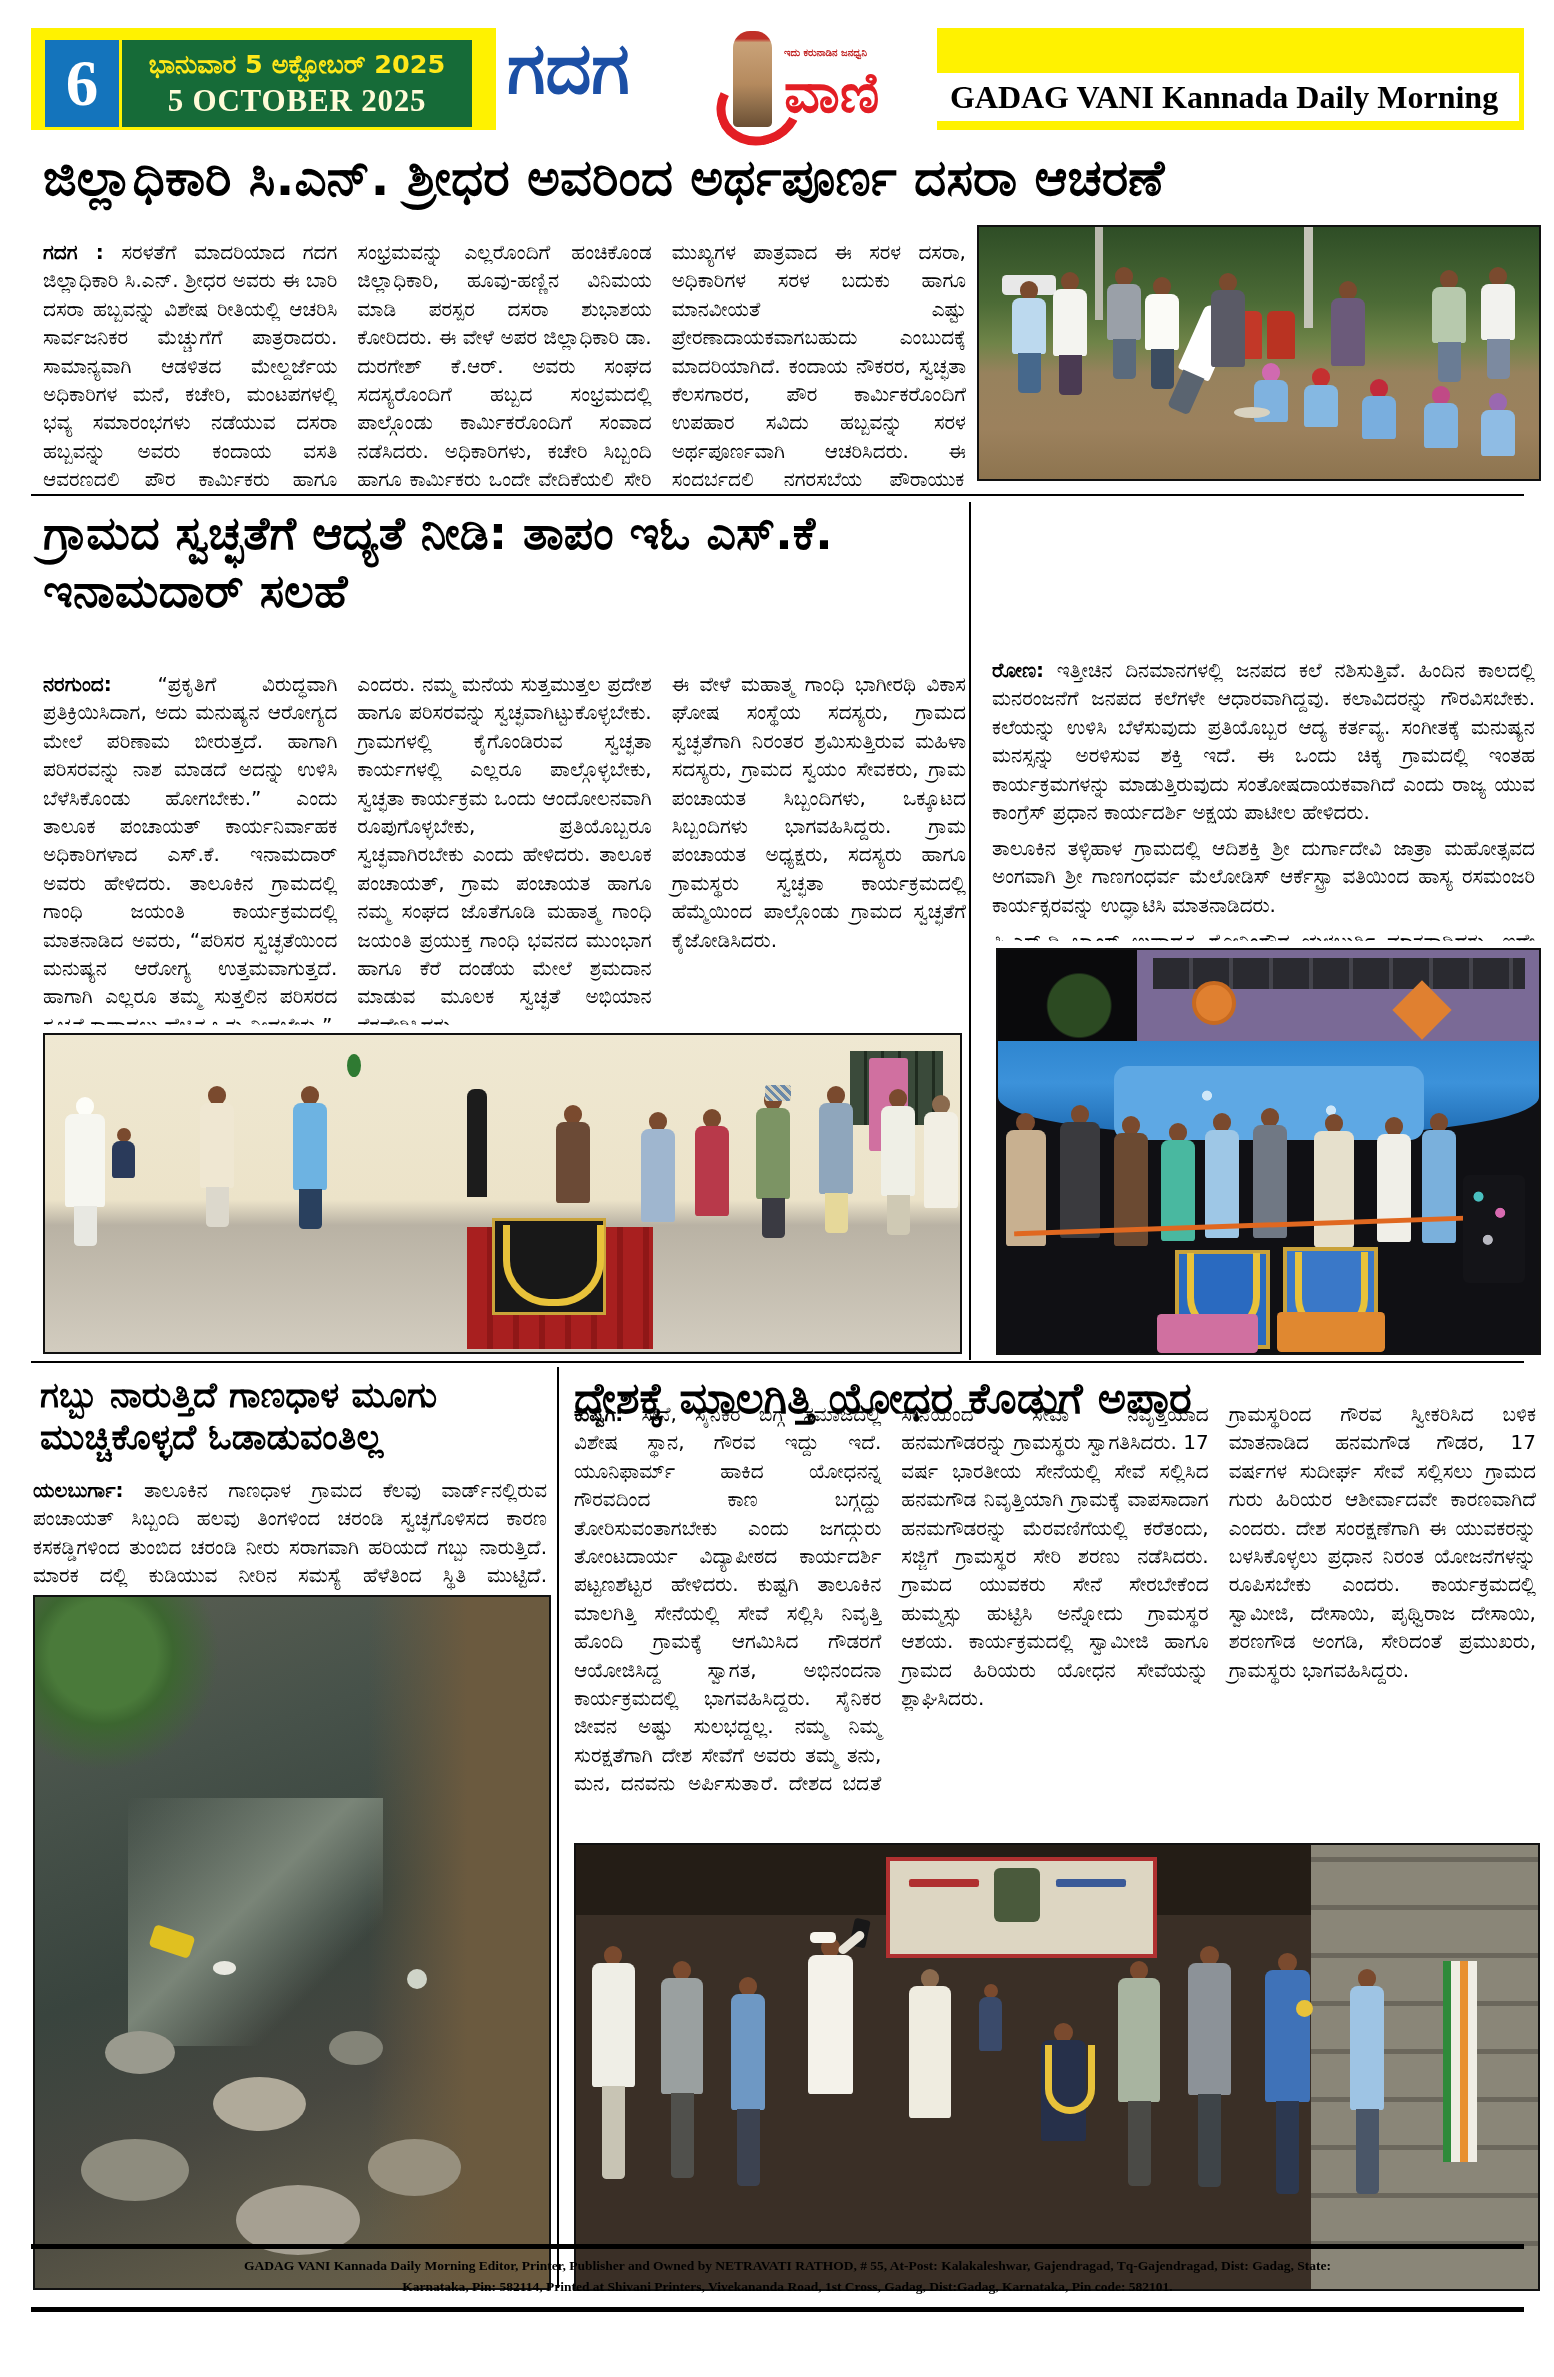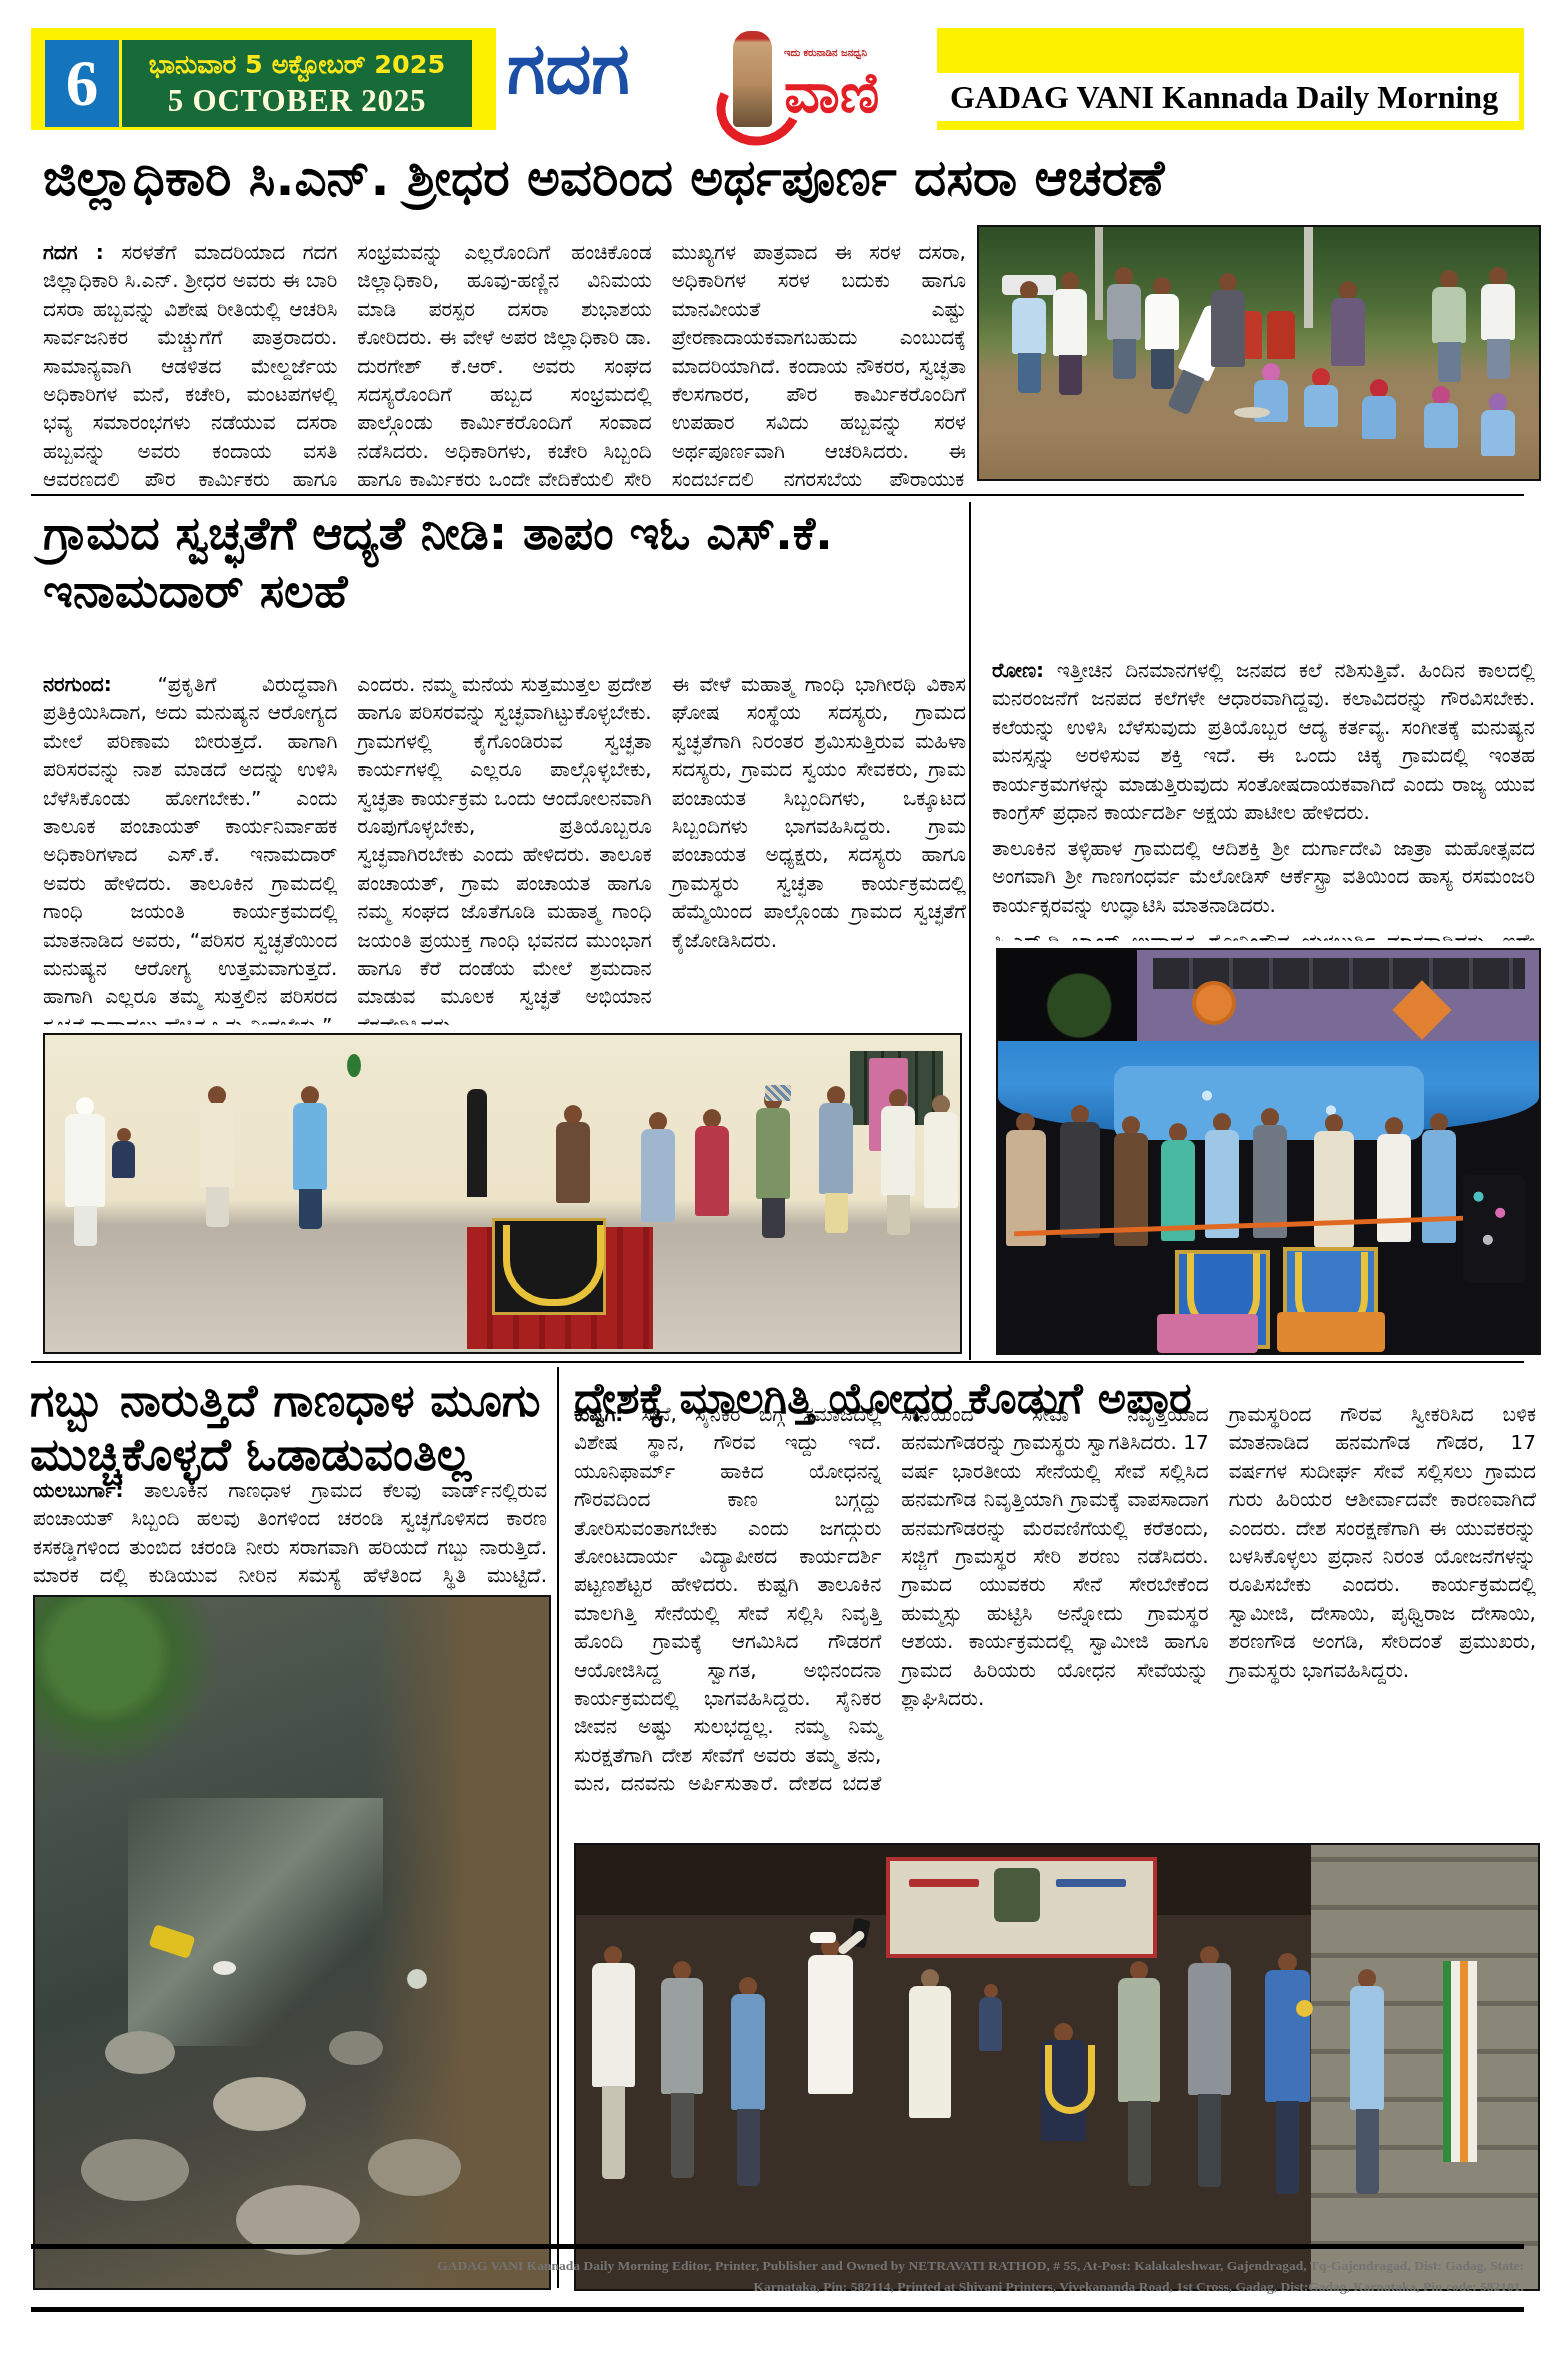--- a/index.html
+++ b/index.html
@@ -27,42 +27,42 @@
   .mast-tagline{position:absolute;left:288px;top:18.6px;font-size:10px;font-weight:bold;color:#c02020;}
   .edition-bar{position:absolute;left:898px;top:45px;width:590px;height:48px;background:#ffffff;
                display:flex;align-items:center;justify-content:center;}
   .edition-title{font-family:"Liberation Serif",serif;font-size:32px;font-weight:bold;color:#000;white-space:nowrap;}
 
   
   .headline{position:absolute;font-weight:bold;color:#000;line-height:1.12;letter-spacing:0px;}
   .h1{left:43px;top:150px;width:1477px;font-size:50px;}
   .h2{left:43px;top:505px;width:906px;font-size:46px;line-height:1.25;}
   .h3{left:992px;top:511px;width:542px;font-size:35px;line-height:1.3;}
-  .h4{left:30px;top:1374px;width:517px;font-size:45px;line-height:1.2;}
+  .h4{left:40px;top:1374px;width:517px;font-size:35px;line-height:1.2;}
   .h5{left:574px;top:1374px;width:962px;font-size:43px;}
 
   .bodytext{font-size:20px;line-height:1.42;text-align:justify;}
   .cols{position:absolute;display:flex;gap:20px;}
   .cols > div{flex:1;}
   .dl{font-weight:bold;}
   .bodytext p{margin:0 0 7.7px 0;}
 
   .hrule{position:absolute;background:#000;}
   .vrule{position:absolute;background:#000;}
 
   
   .photo{position:absolute;border:2.3px solid #111;overflow:hidden;background:#888;}
   .fig{position:absolute;display:flex;flex-direction:column;align-items:center;}
   .fh{width:18.6px;height:18.6px;border-radius:50%;background:#7a4a2e;}
   .fb{width:34px;height:56px;border-radius:7.7px 7.7px 3.1px 3.1px;margin-top:-1.5px;background:#eee;}
   .fl{width:23px;height:40px;border-radius:0 0 4.6px 4.6px;background:#3a3a46;margin-top:-0.8px;}
 
   
-  .footer-text{position:absolute;left:31px;top:2256px;width:1493px;text-align:right;
-               font-family:"Liberation Serif",serif;font-size:13.5px;font-weight:bold;line-height:1.55;color:#737373;}
+  .footer-text{position:absolute;left:41px;top:2256px;width:1493px;text-align:center;
+               font-family:"Liberation Serif",serif;font-size:13.5px;font-weight:bold;line-height:1.55;color:#000000;}
 </style>
 </head>
 <body>
 
 <div class="page">
 
   <div class="masthead-bar">
     <div class="pagenum-box">
       <span class="pagenum">6</span>
     </div>

